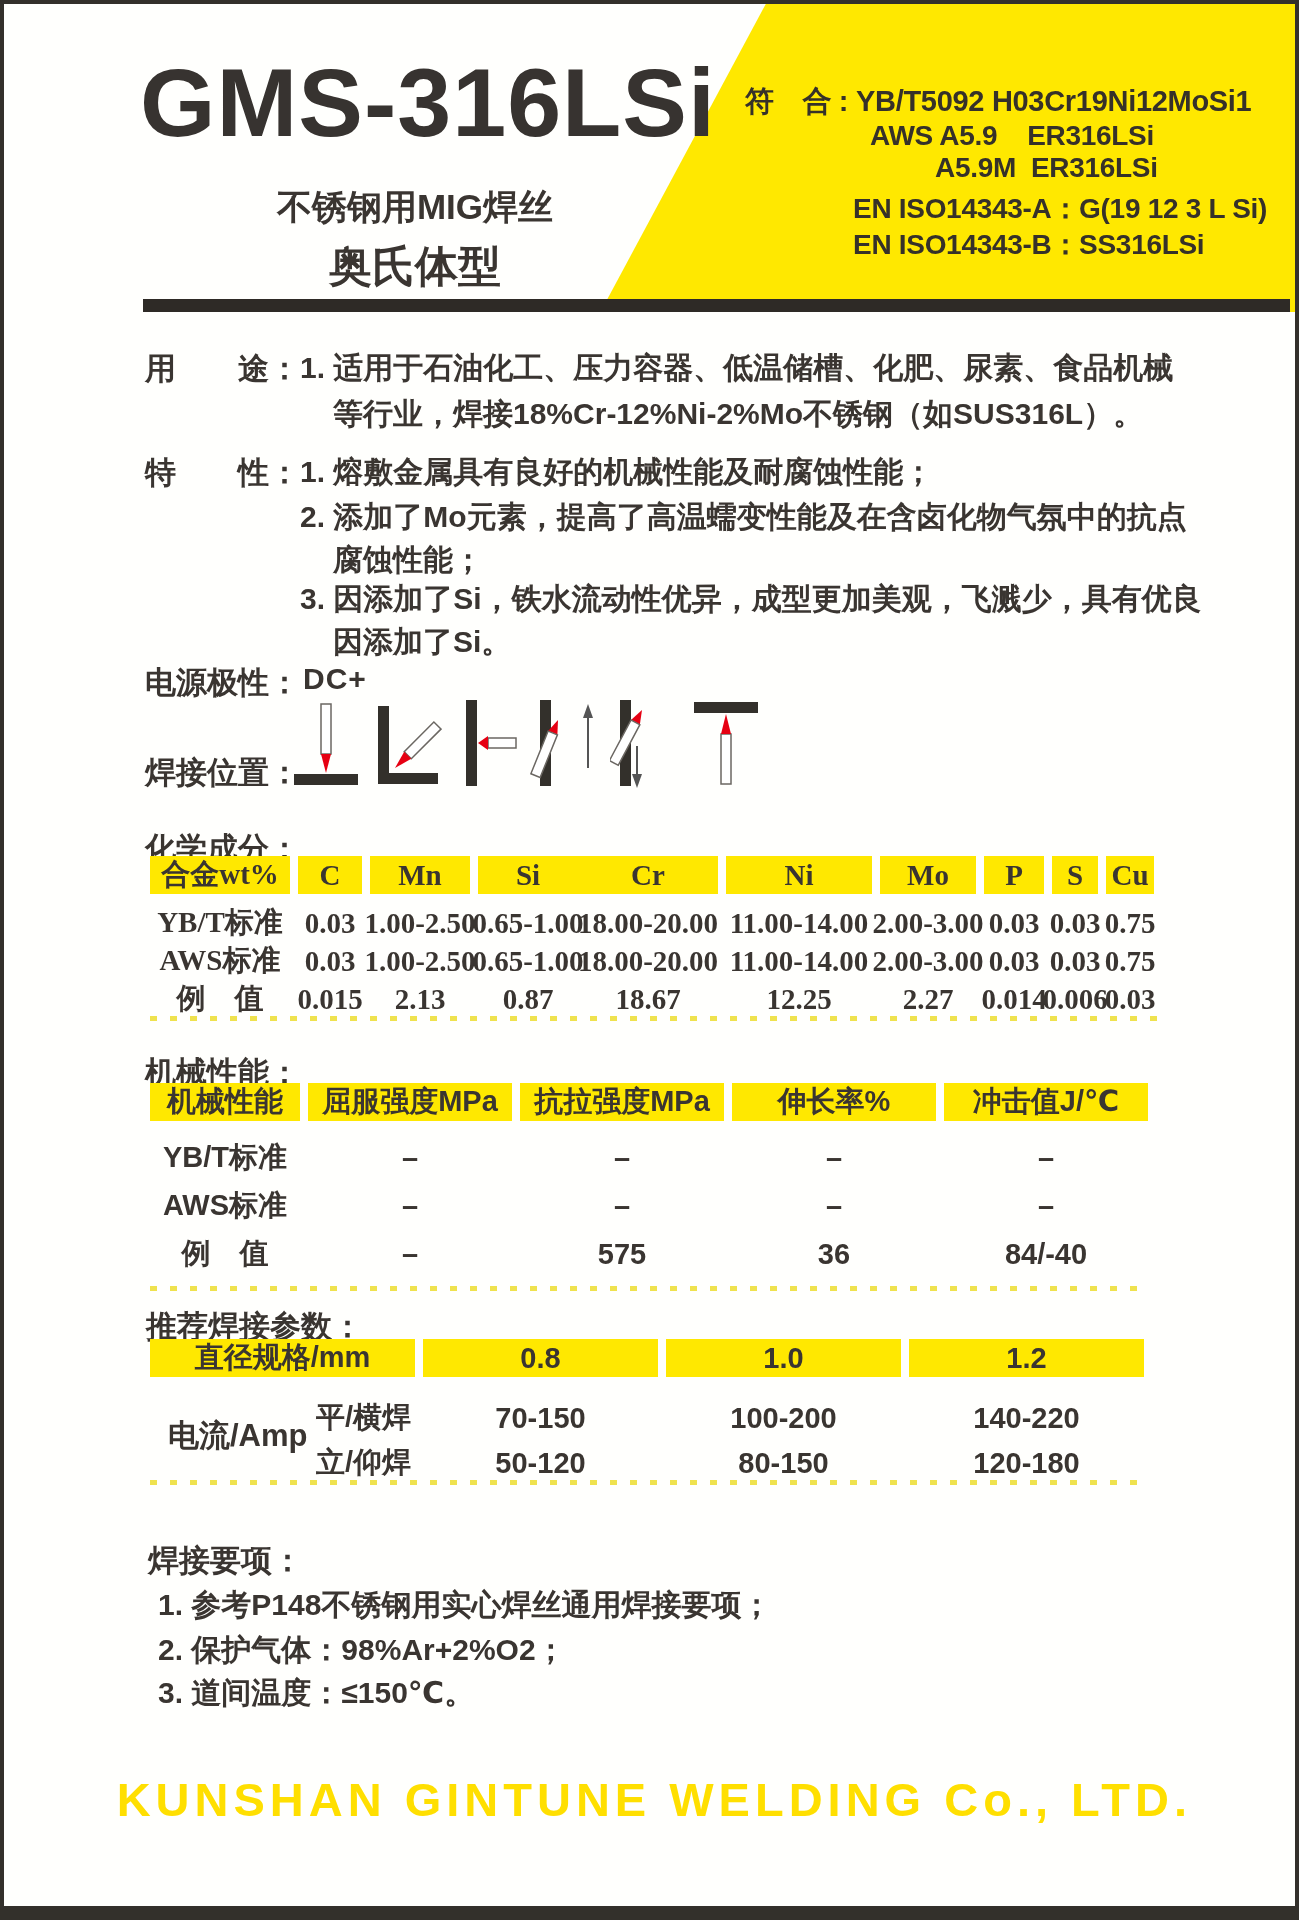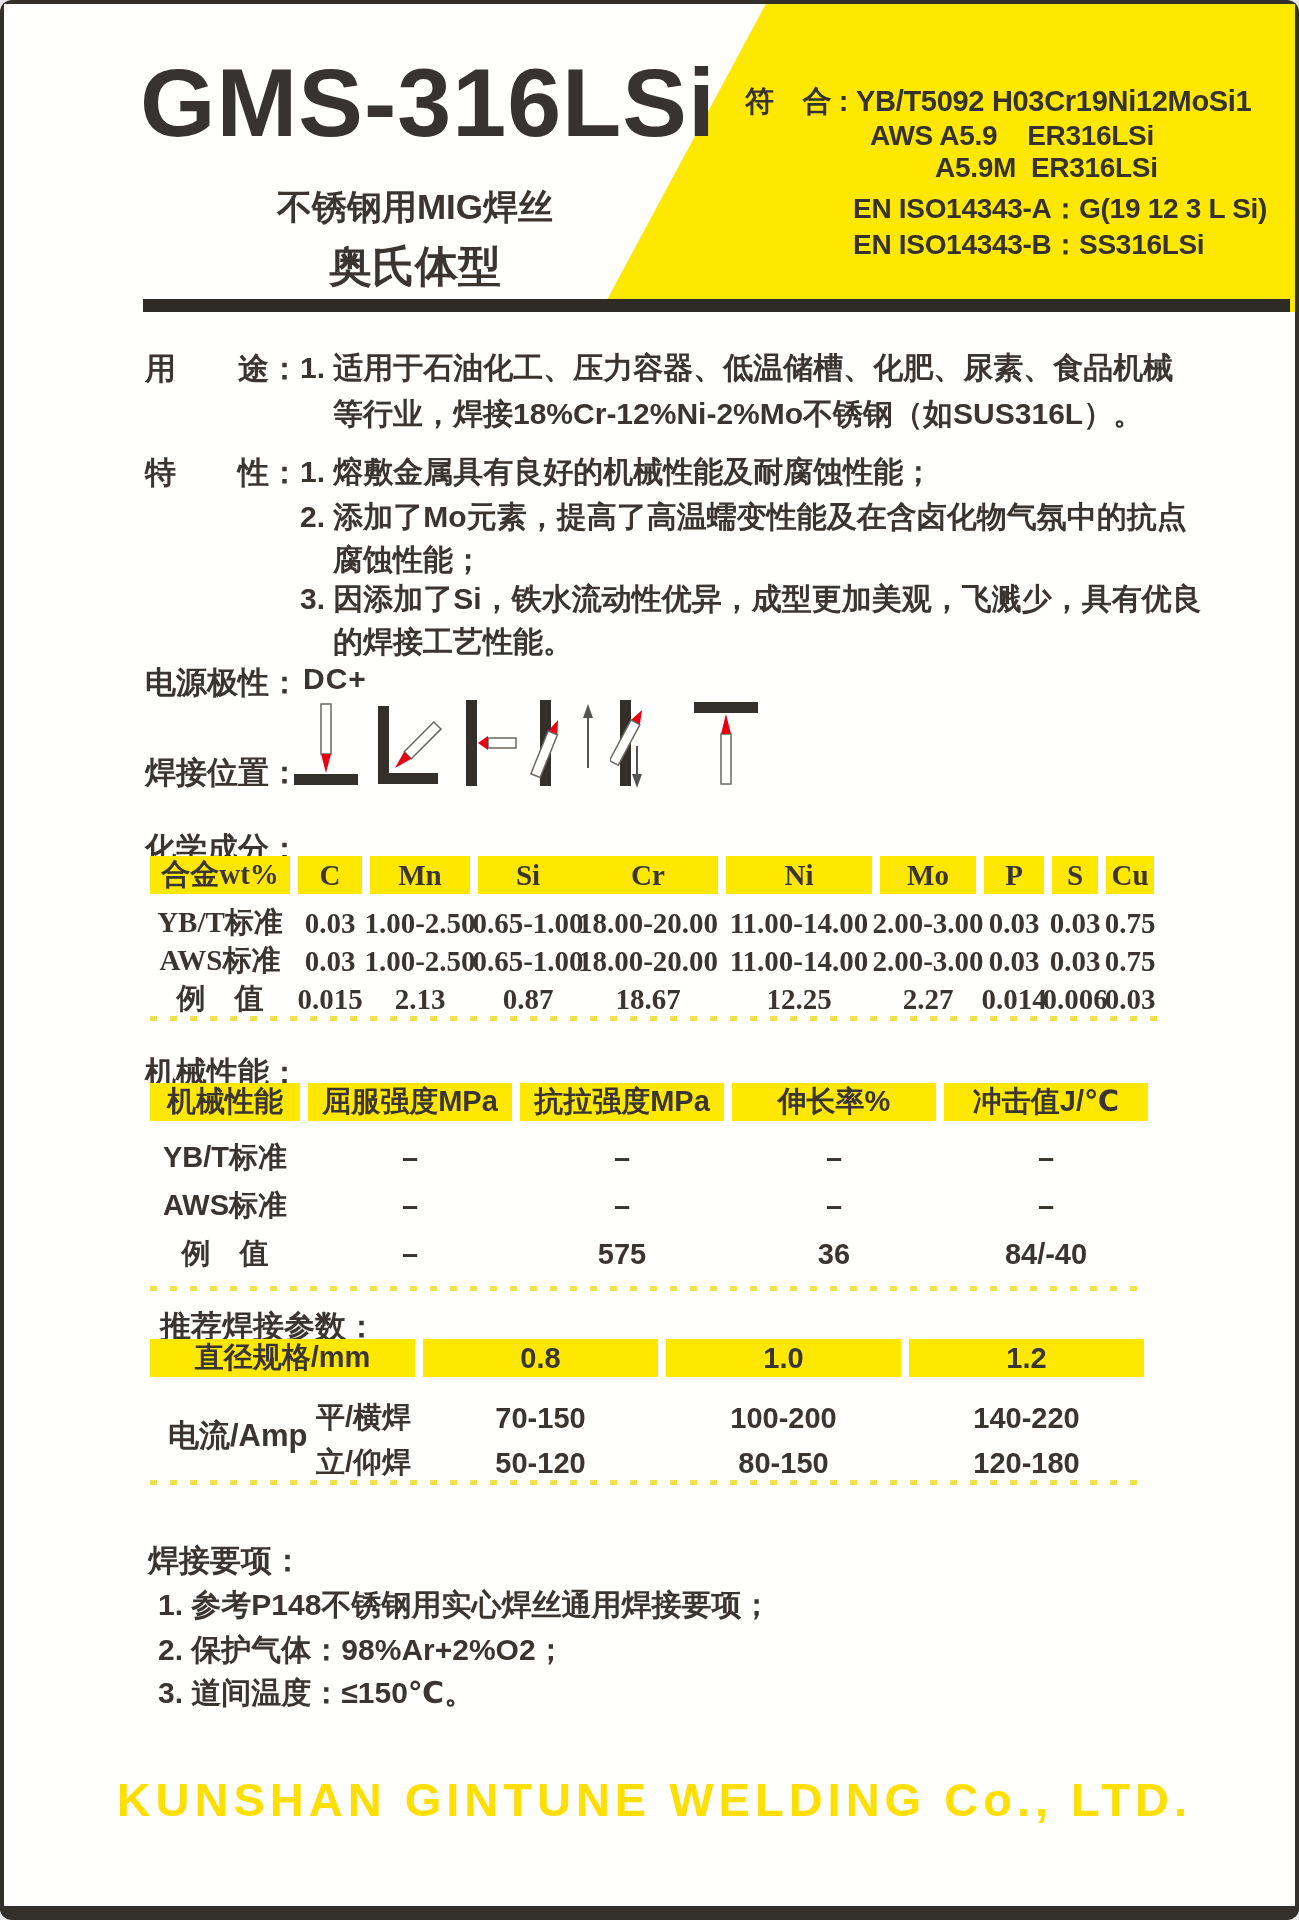--- a/index.html
+++ b/index.html
@@ -10,21 +10,20 @@
     --red:#E60012;
     --footer-yellow:#FFDF00;
   }
   *{margin:0;padding:0;box-sizing:border-box;}
   html,body{background:#e8e8e8;}
   #page{
     position:relative;width:1299px;height:1920px;margin:0 auto;
     background:#fffffd;overflow:hidden;
     font-family:"Liberation Sans","DejaVu Sans",sans-serif;
     color:var(--ink);
-    border-radius:12px;
   }
   .abs{position:absolute;}
   
   .frame-top{left:0;top:0;width:1299px;height:4px;background:var(--dark);}
   .frame-left{left:0;top:0;width:4px;height:1920px;background:var(--dark);}
   .frame-right{left:1295px;top:0;width:4px;height:1920px;background:var(--dark);}
   .frame-bottom{left:0;top:1906px;width:1299px;height:14px;background:var(--dark);}
   
   .yellow-wedge{
     left:560px;top:4px;width:735px;height:308px;background:var(--yellow);
@@ -107,21 +106,21 @@
 
   <div class="abs seclabel" style="left:145px;top:348px">用　　途：</div>
   <div class="abs bodyline" style="left:300px;top:348px">1. 适用于石油化工、压力容器、低温储槽、化肥、尿素、食品机械</div>
   <div class="abs bodyline" style="left:333px;top:394px">等行业，焊接18%Cr-12%Ni-2%Mo不锈钢（如SUS316L）。</div>
 
   <div class="abs seclabel" style="left:145px;top:452px">特　　性：</div>
   <div class="abs bodyline" style="left:300px;top:452px">1. 熔敷金属具有良好的机械性能及耐腐蚀性能；</div>
   <div class="abs bodyline" style="left:300px;top:497px">2. 添加了Mo元素，提高了高温蠕变性能及在含卤化物气氛中的抗点</div>
   <div class="abs bodyline" style="left:333px;top:540px">腐蚀性能；</div>
   <div class="abs bodyline" style="left:300px;top:579px">3. 因添加了Si，铁水流动性优异，成型更加美观，飞溅少，具有优良</div>
-  <div class="abs bodyline" style="left:333px;top:622px">的焊接工艺性能。</div>
+  <div class="abs bodyline" style="left:333px;top:622px">因添加了Si。</div>
 
   <div class="abs seclabel" style="left:145px;top:662px">电源极性：</div>
   <div class="abs bodyline" style="left:303px;top:662px;letter-spacing:1px">DC+</div>
 
   <div class="abs seclabel" style="left:145px;top:752px">焊接位置：</div>
   <div class="abs pos-row">
     <svg class="pos-ic" viewBox="0 0 72 96">
       <rect x="4" y="80" width="64" height="11" fill="#33302B"></rect>
       <rect x="31" y="10" width="10" height="50" fill="#fff" stroke="#6b6762" stroke-width="1.5"></rect>
       <polygon points="31,60 41,60 36,79" fill="#E60012"></polygon>
@@ -243,21 +242,21 @@
       <div class="trow">
         <div class="tcell col0">例　值</div>
         <div class="tcell col1">–</div>
         <div class="tcell col2">575</div>
         <div class="tcell col3">36</div>
         <div class="tcell col4">84/-40</div>
       </div>
     </div>
   <div class="abs dotline dot2"></div>
 
-  <div class="abs seclabel" style="left:160px;top:1306px">推荐焊接参数：</div>
+  <div class="abs seclabel" style="left:146px;top:1306px">推荐焊接参数：</div>
   <div id="param-table" class="abs dtable">
       <div class="trow thead">
         <div class="tcell col0">直径规格/mm</div>
         <div class="tcell col1">0.8</div>
         <div class="tcell col2">1.0</div>
         <div class="tcell col3">1.2</div>
       </div>
       <div class="trow">
         <div class="tcell col0">平/横焊</div>
         <div class="tcell col1">70-150</div>

